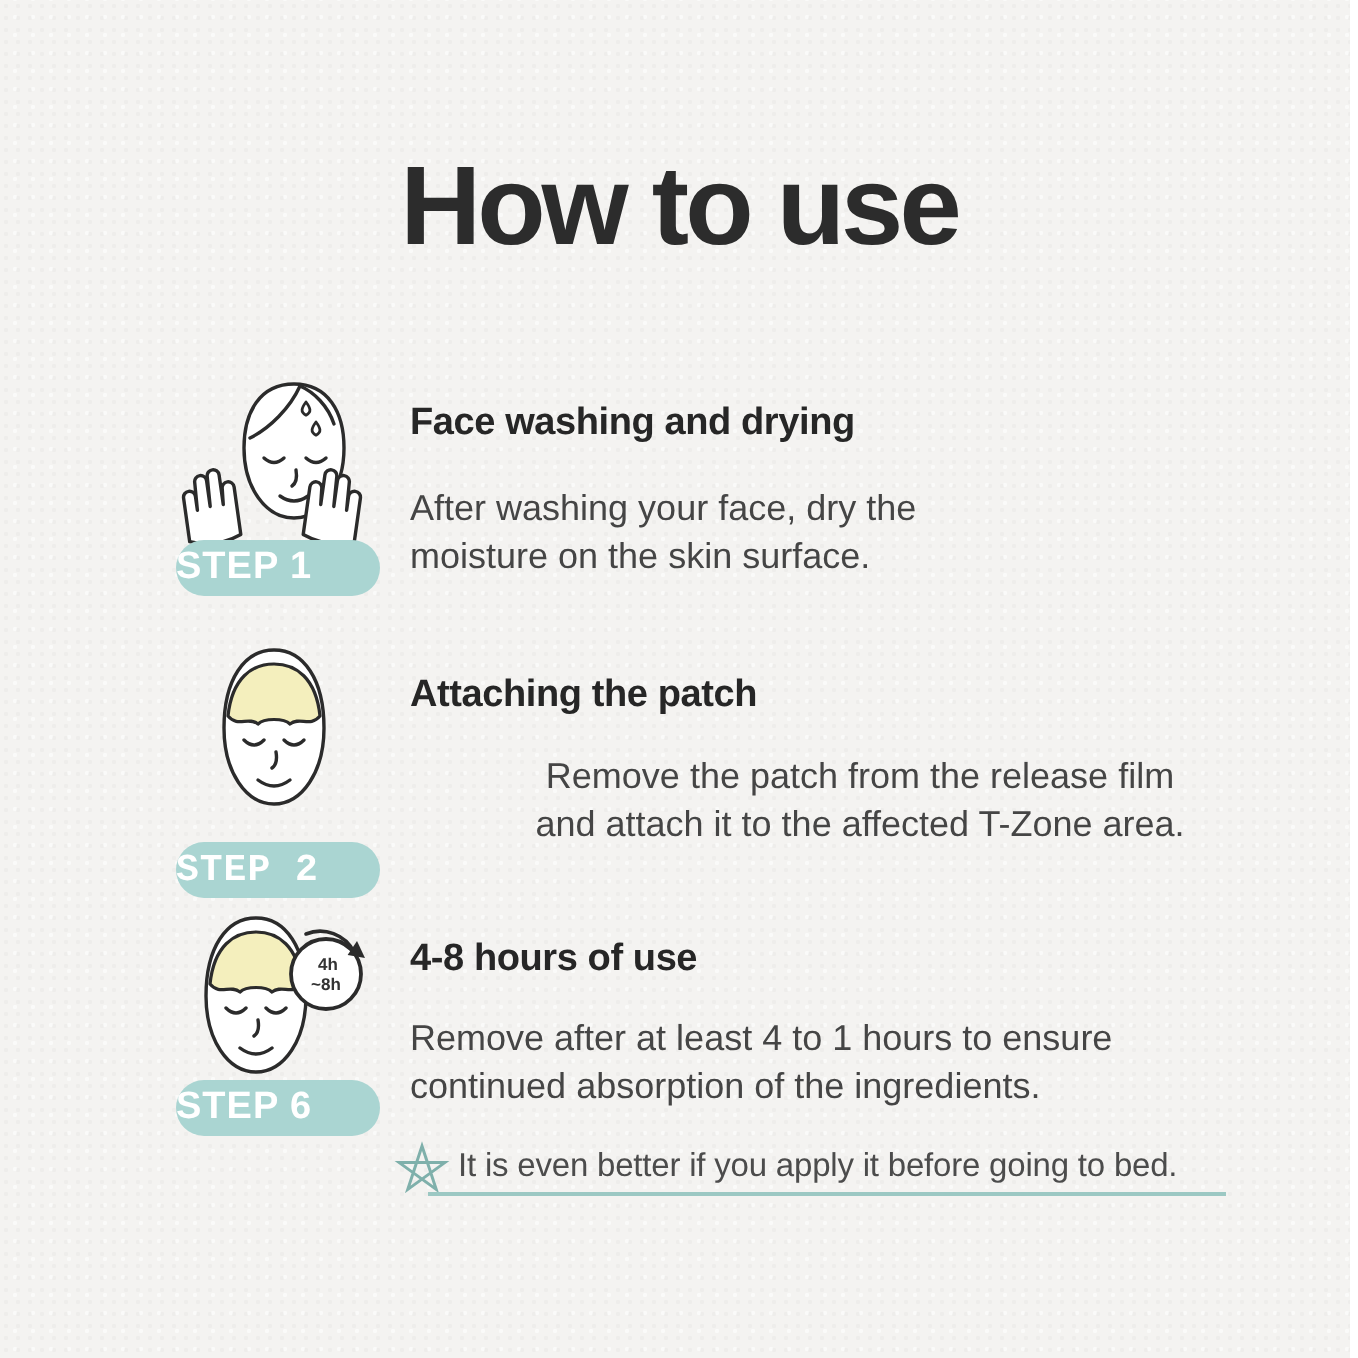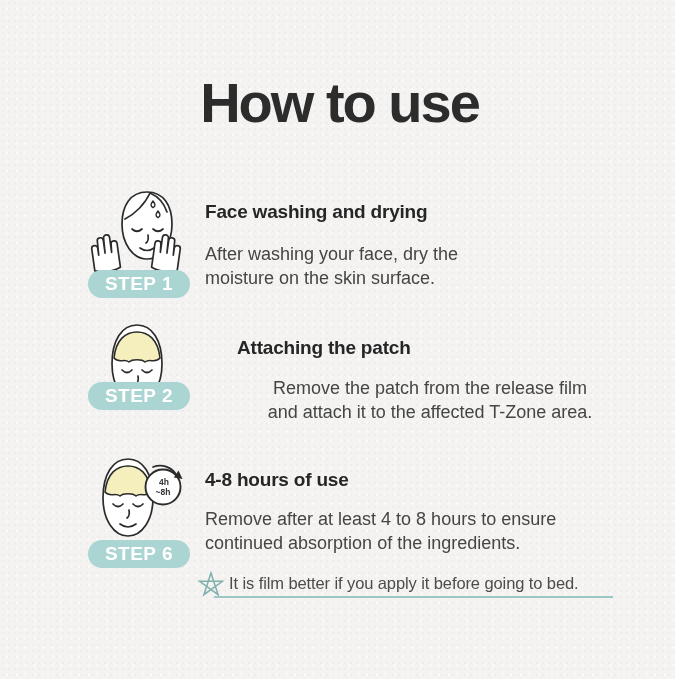--- a/index.html
+++ b/index.html
@@ -24,40 +24,40 @@
     text-align:center;
     font-size:56px; font-weight:bold; letter-spacing:-2px;
     color:#2c2c2c;
   }
   .step { position:absolute; left:0; width:679px; }
   .icon-svg { position:absolute; }
   .badge {
     position:absolute; left:88px; width:102px; height:28px;
     background:#aad5d2; border-radius:14px;
     color:#ffffff; font-weight:bold; font-size:19px; letter-spacing:0.5px;
-    text-align:center; line-height:28px;
+    text-align:left; line-height:28px;
   }
   .heading {
     position:absolute; left:205px;
     font-size:19px; font-weight:bold; color:#262626; letter-spacing:-0.2px;
   }
   .body-text {
     position:absolute; left:205px; width:450px;
     font-size:18px; line-height:23.5px; color:#454545;
     white-space:pre-line;
   }
   
   .s1 .icon-svg { left:90px;  top:188px; }
   .s1 .heading  { top:201px; }
   .s1 .body-text{ top:243px; }
   .s1 .badge    { top:270px; }
   .s2 .icon-svg { left:103px; top:322px; }
-  .s2 .heading  { top:337px;margin-left:32px; }
+  .s2 .heading  { top:337px; }
   .s2 .body-text{ top:377px;text-align:center; }
-  .s2 .badge    { top:382px; }
+  .s2 .badge    { top:421px;font-family:Liberation Mono, monospace; }
   .s3 .icon-svg { left:94px;  top:454px; }
   .s3 .heading  { top:469px; }
   .s3 .body-text{ top:508px; }
   .s3 .badge    { top:540px; }
 
   .note-star { position:absolute; left:197px; top:570px; }
   .note-text {
     position:absolute; left:229px; top:574px;
     font-size:16.5px; color:#4c4c4c; letter-spacing:-0.1px;
   }
@@ -127,23 +127,23 @@
         <path class="ink" d="M26,68 Q34,74 42,68"></path>
       </g>
       <circle cx="69" cy="33" r="17.5" class="inkfill" style="stroke-width:1.9"></circle>
       <text x="70" y="31" class="bubble-label">4h</text>
       <text x="69" y="41" class="bubble-label">~8h</text>
       <path class="ink" style="stroke-width:1.8" d="M59,13 A19,19 0 0 1 83,22"></path>
       <polygon points="84.5,16.5 88.5,25 79.8,23.5" fill="#2b2b2b"></polygon>
     </svg>
     <div class="badge">STEP 6</div>
     <div class="heading">4-8 hours of use</div>
-    <div class="body-text">Remove after at least 4 to 8 hours to ensure
+    <div class="body-text">Remove after at least 4 to 1 hours to ensure
 continued absorption of the ingredients.</div>
   </div>
 
   <svg class="note-star" width="28" height="28" viewBox="0 0 28 28">
     <path d="M14,3 L21.1,24.7 L2.6,11.3 L25.4,11.3 L6.9,24.7 Z" fill="none" stroke="#7fb0ab" stroke-width="1.5" stroke-linejoin="miter"></path>
   </svg>
-  <div class="note-text">It is film better if you apply it before going to bed.</div>
+  <div class="note-text">It is even better if you apply it before going to bed.</div>
   <div class="note-underline"></div>
 
 </div>
 
 </body></html>

